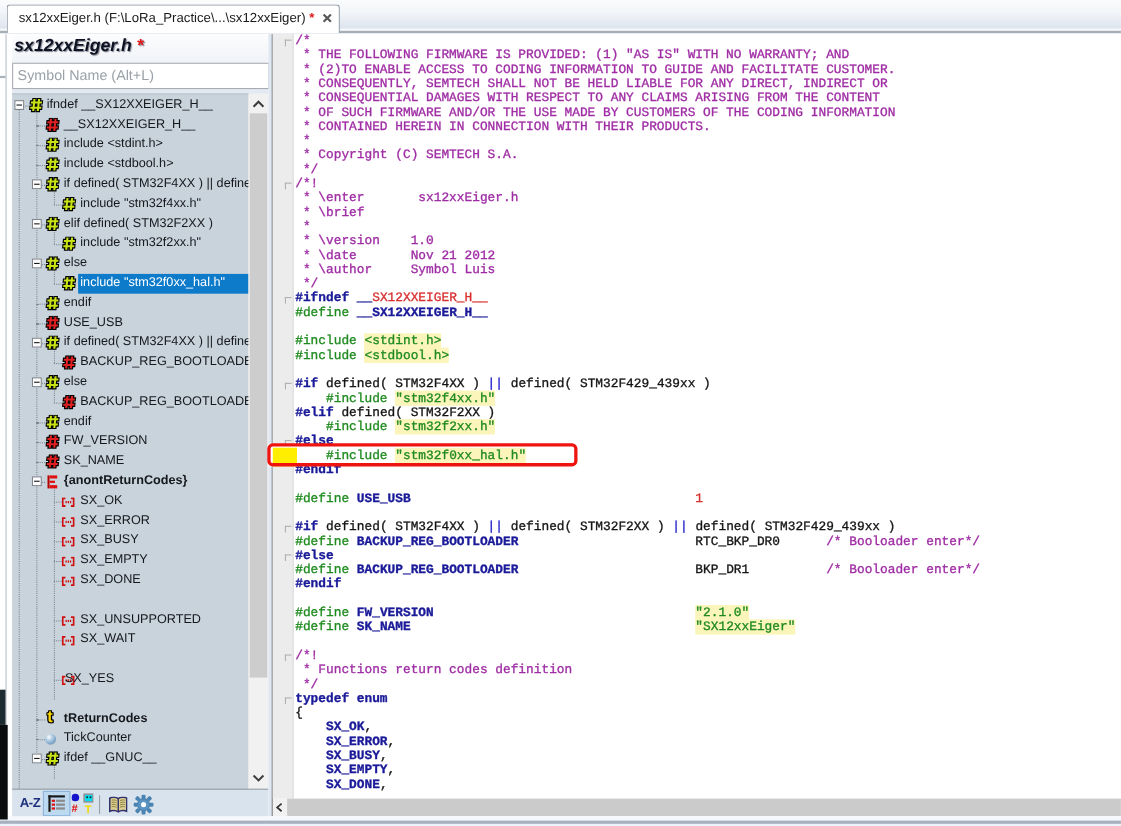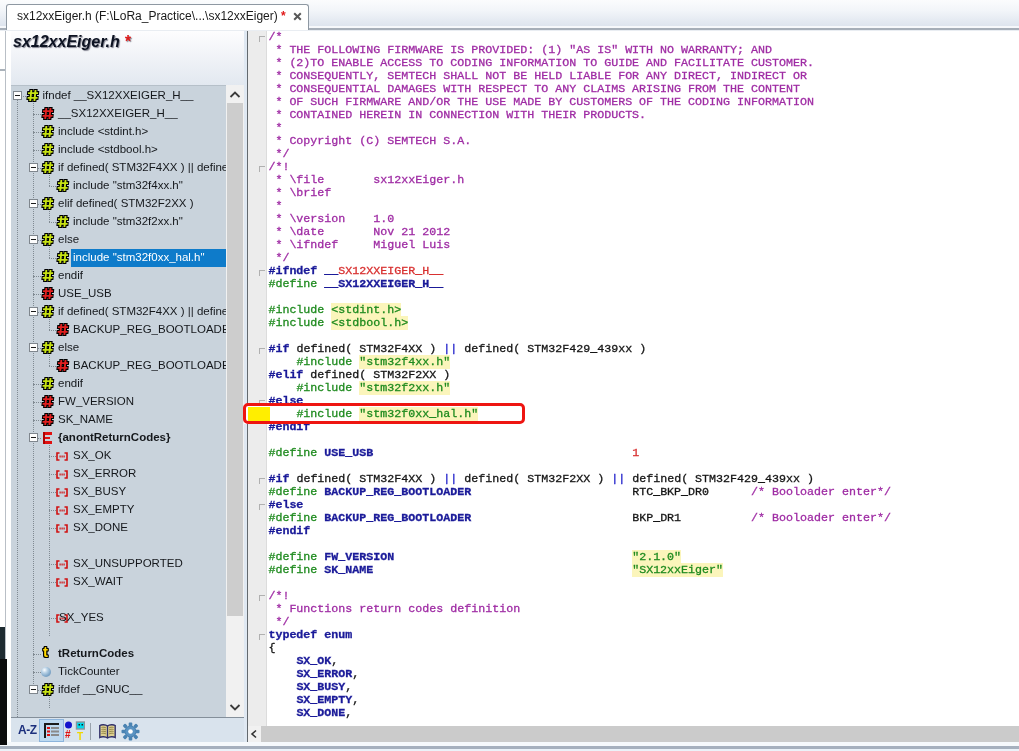--- a/index.html
+++ b/index.html
@@ -86,20 +86,21 @@
     <div class="abs" id="tbl2"></div>
     <div class="abs" id="tbl3"></div>
   <div class="abs" id="tab">sx12xxEiger.h (F:\LoRa_Practice\...\sx12xxEiger) <span class="star">*</span><svg style="margin-left:7px;vertical-align:-1px" width="9" height="9">
         <path d="M1.2,1.2 L7.8,7.8 M7.8,1.2 L1.2,7.8" stroke="#585858" stroke-width="2" fill="none"></path>
       </svg></div>
   <div class="abs" id="lcol"></div>
   <div class="abs" id="lline1"></div>
   <div class="abs" id="ltick"></div>
   <div class="abs" id="phead"></div>
   <div class="abs" id="ptitle">sx12xxEiger.h <span class="star">*</span></div>
+  <div class="abs" id="psearch">Symbol Name (Alt+L)</div>
   <div class="abs" id="tree">
       <div class="abs vguide" style="left:6px;top:14px;height:617px"></div>
       <div class="abs vguide" style="left:22px;top:14px;height:590px"></div>
       <div class="abs vguide" style="left:37.5px;top:86px;height:14px"></div>
       <div class="abs vguide" style="left:37.5px;top:122px;height:14px"></div>
       <div class="abs vguide" style="left:37.5px;top:158px;height:14px"></div>
       <div class="abs vguide" style="left:37.5px;top:230px;height:14px"></div>
       <div class="abs vguide" style="left:37.5px;top:266px;height:14px"></div>
       <div class="abs vguide" style="left:37.5px;top:356px;height:194px"></div>
       <div class="abs vguide" style="left:37.5px;top:608px;height:14px"></div>
@@ -639,26 +640,26 @@
 <span class="c"> * THE FOLLOWING FIRMWARE IS PROVIDED: (1) "AS IS" WITH NO WARRANTY; AND</span>
 <span class="c"> * (2)TO ENABLE ACCESS TO CODING INFORMATION TO GUIDE AND FACILITATE CUSTOMER.</span>
 <span class="c"> * CONSEQUENTLY, SEMTECH SHALL NOT BE HELD LIABLE FOR ANY DIRECT, INDIRECT OR</span>
 <span class="c"> * CONSEQUENTIAL DAMAGES WITH RESPECT TO ANY CLAIMS ARISING FROM THE CONTENT</span>
 <span class="c"> * OF SUCH FIRMWARE AND/OR THE USE MADE BY CUSTOMERS OF THE CODING INFORMATION</span>
 <span class="c"> * CONTAINED HEREIN IN CONNECTION WITH THEIR PRODUCTS.</span>
 <span class="c"> *</span>
 <span class="c"> * Copyright (C) SEMTECH S.A.</span>
 <span class="c"> */</span>
 <span class="c">/*!</span>
-<span class="c"> * \file       sx12xxEiger.h</span>
+<span class="c"> * \enter       sx12xxEiger.h</span>
 <span class="c"> * \brief</span>
 <span class="c"> *</span>
 <span class="c"> * \version    1.0</span>
 <span class="c"> * \date       Nov 21 2012</span>
-<span class="c"> * \ifndef     Miguel Luis</span>
+<span class="c"> * \author     Symbol Luis</span>
 <span class="c"> */</span>
 <span class="k">#ifndef</span> <span class="k">__</span><span class="r">SX12XXEIGER_H__</span>
 <span class="g">#define</span> <span class="k">__SX12XXEIGER_H__</span>
 
 <span class="g">#include</span> <span class="hl"><span class="g">&lt;stdint.h&gt;</span></span>
 <span class="g">#include</span> <span class="hl"><span class="g">&lt;stdbool.h&gt;</span></span>
 
 <span class="k">#if</span> defined( STM32F4XX ) <span class="bl">||</span> defined( STM32F429_439xx )
     <span class="g">#include</span> <span class="hl"><span class="g">"stm32f4xx.h"</span></span>
 <span class="k">#elif</span> defined( STM32F2XX )

